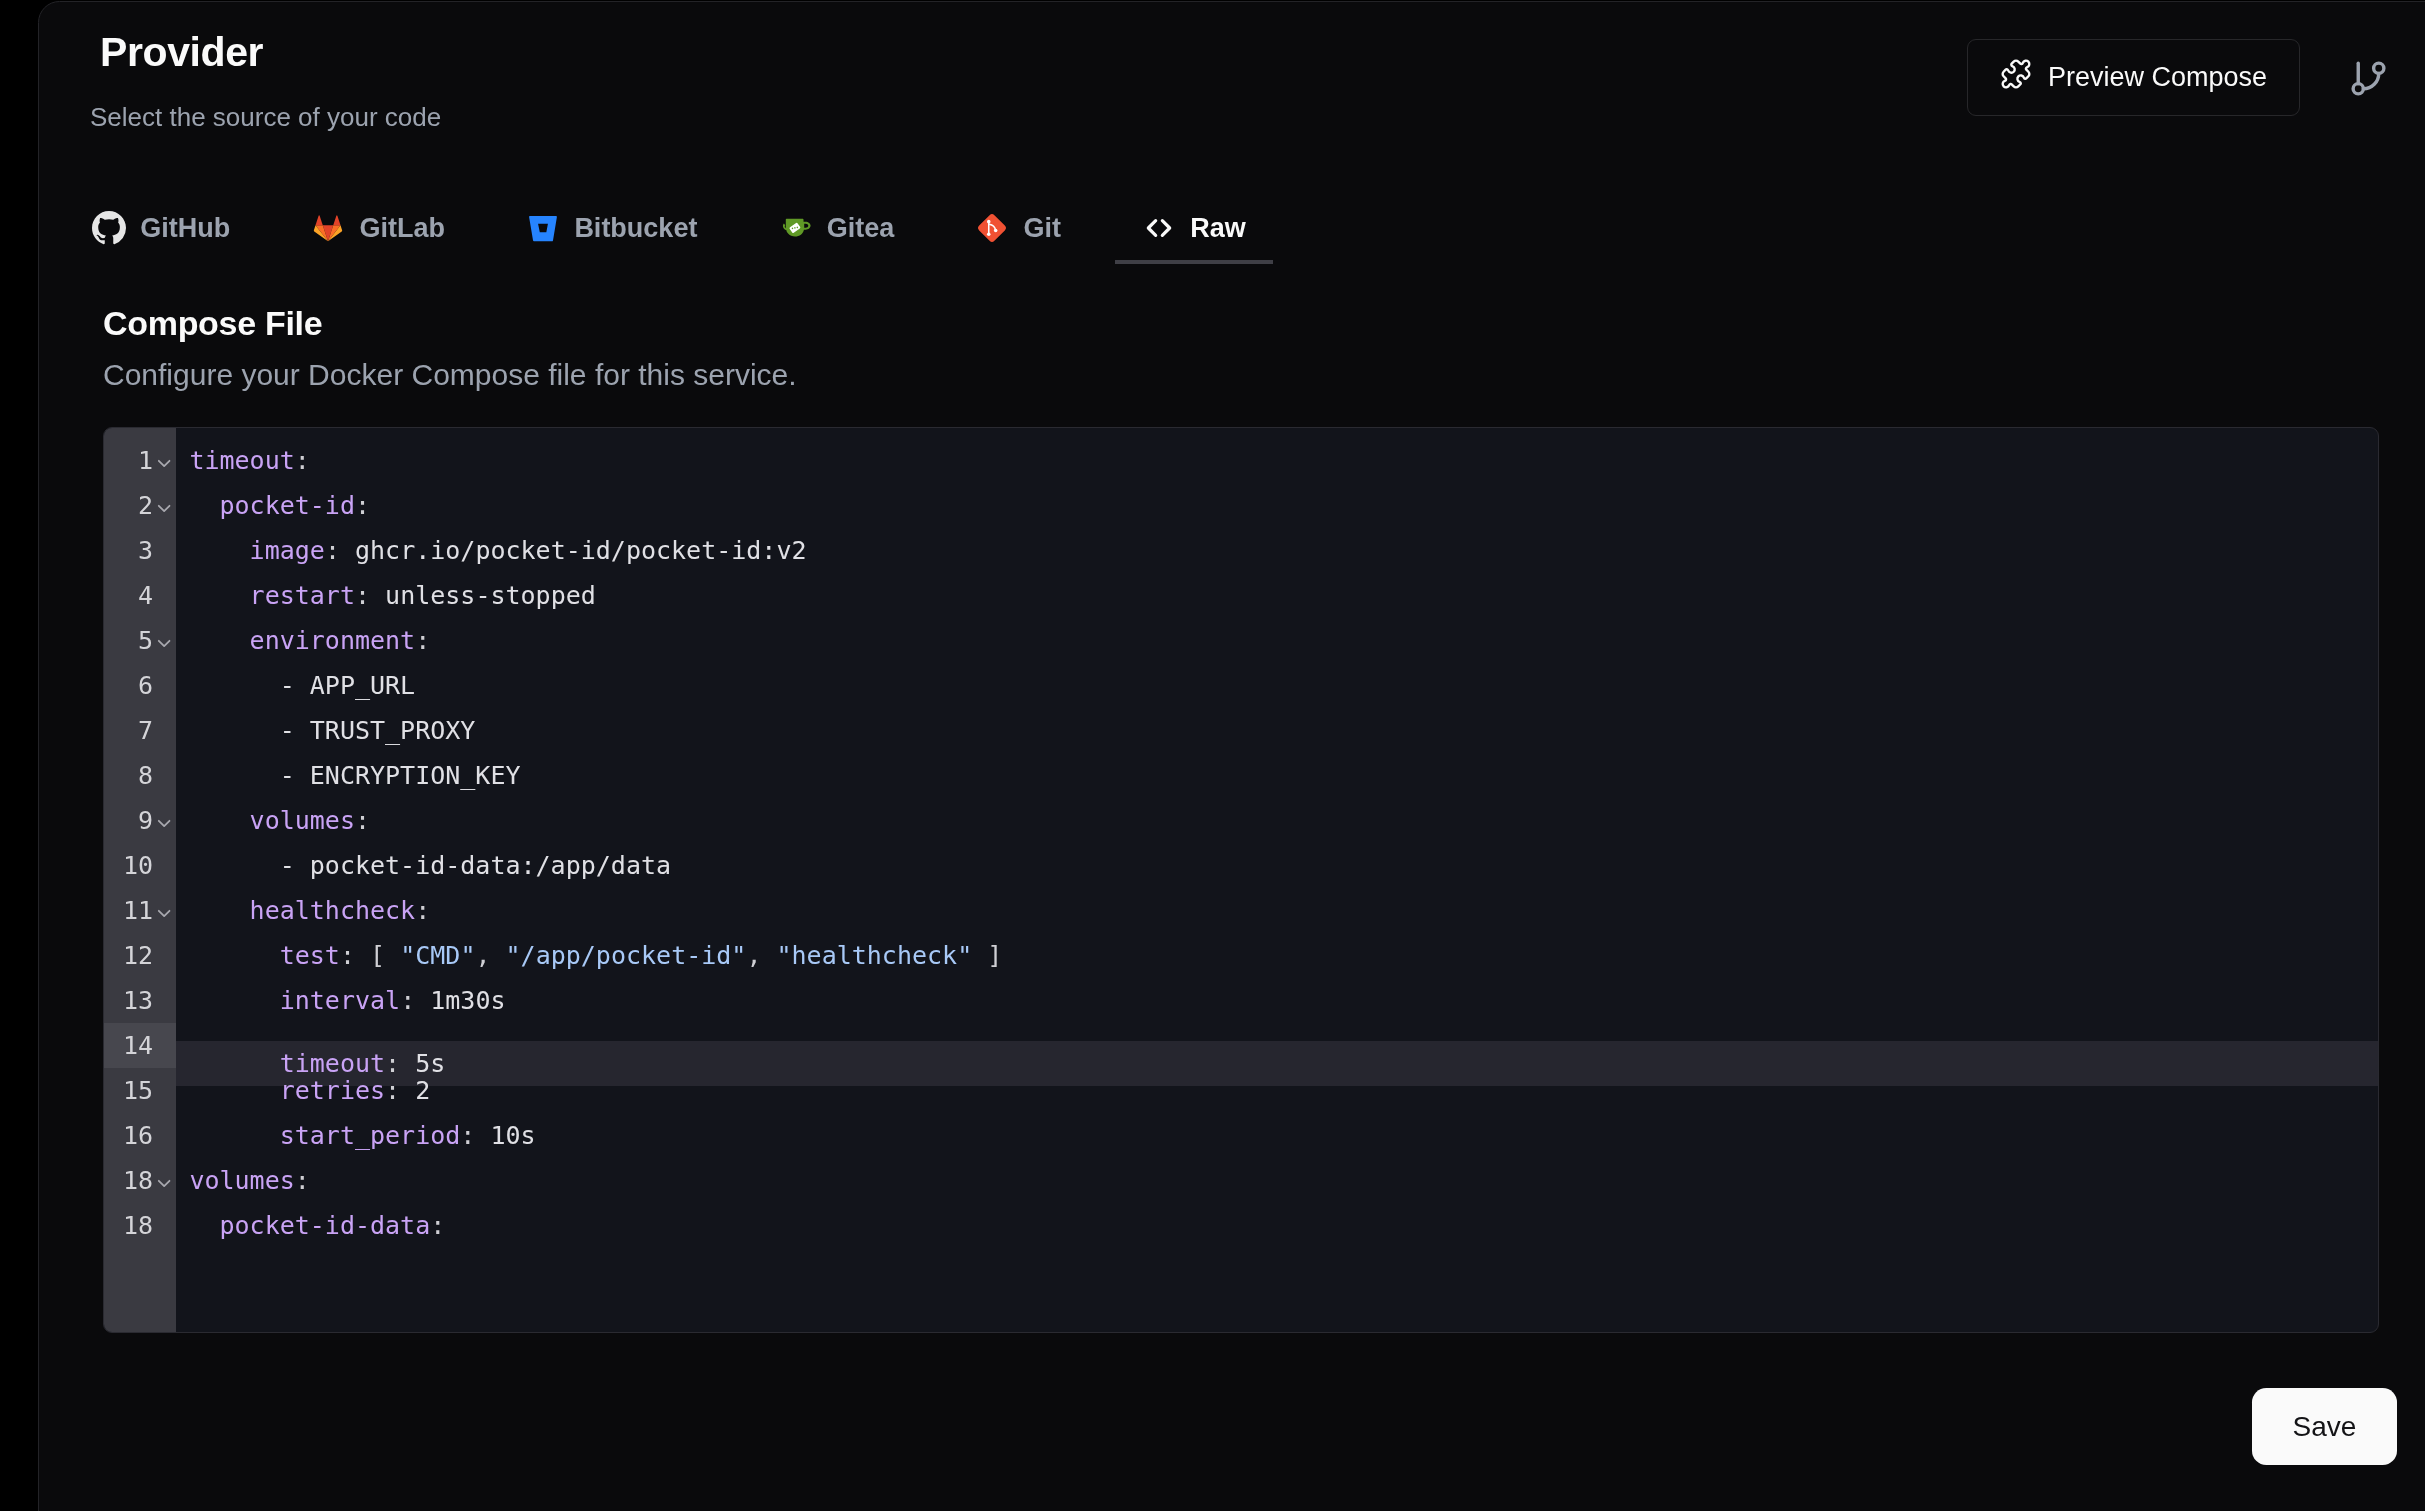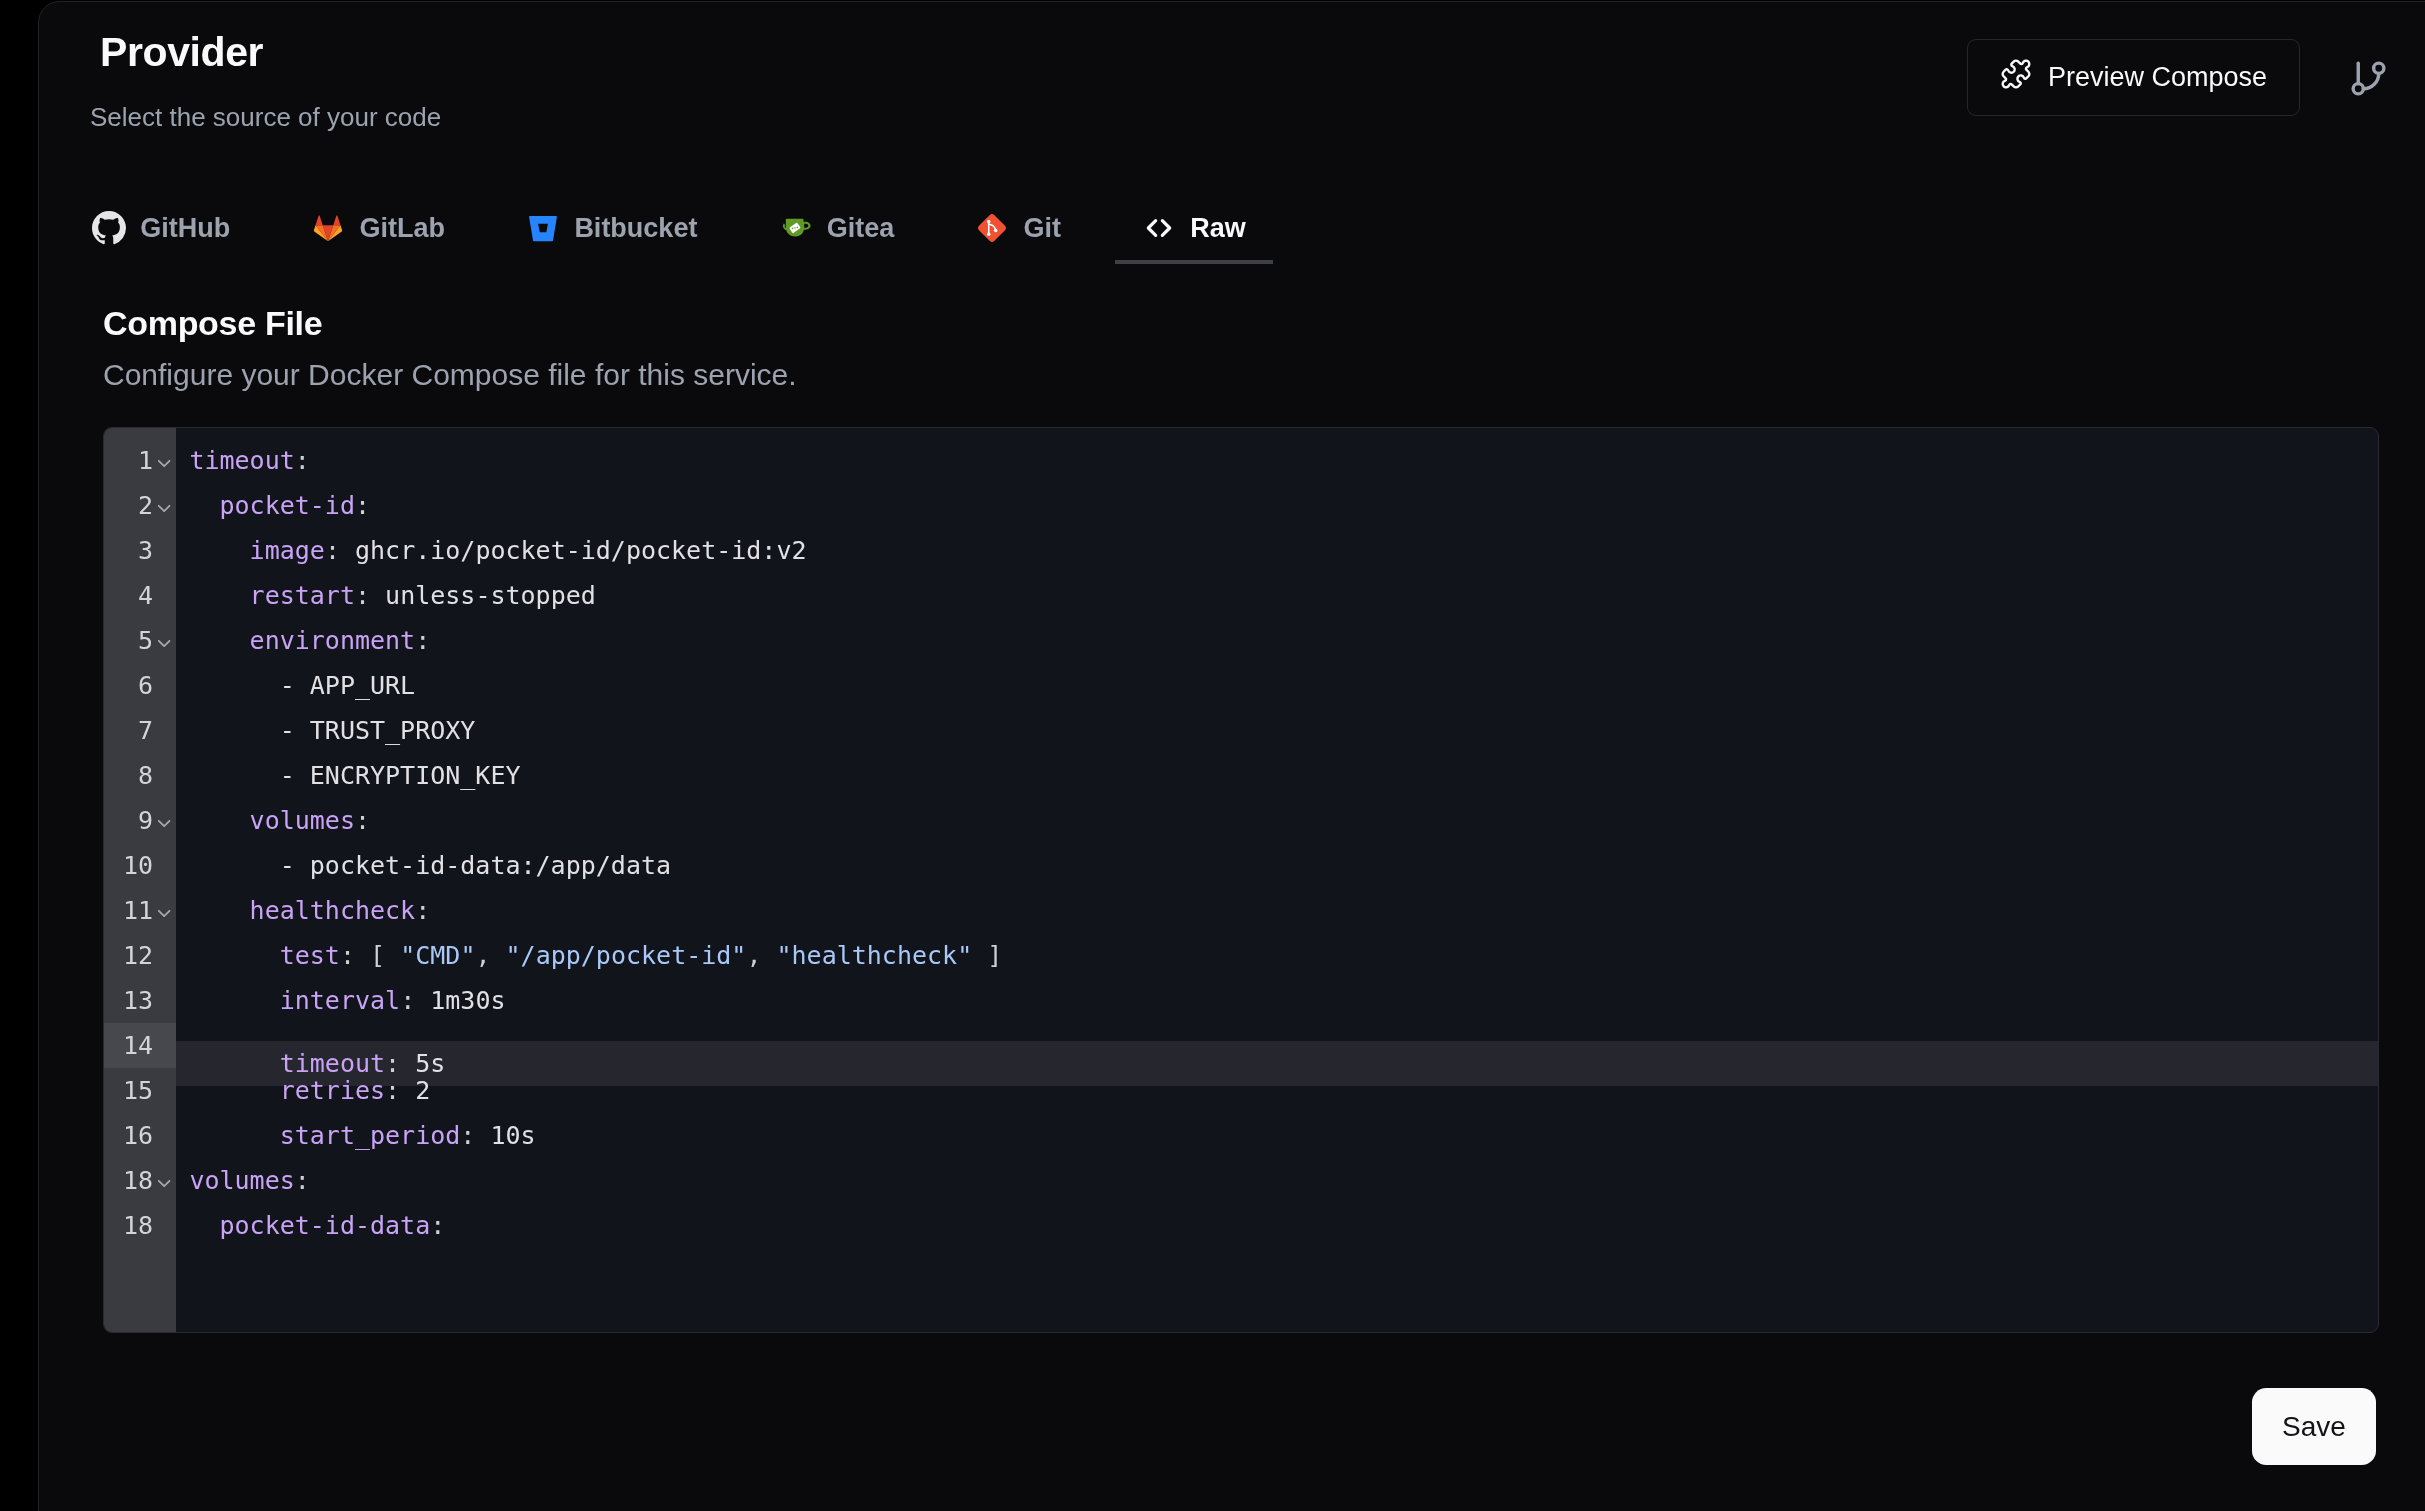--- a/index.html
+++ b/index.html
@@ -43,21 +43,21 @@
         margin-top:7.2px;cursor:pointer;}
   .ln-content{flex:1;height:100%;display:flex;align-items:center;padding-left:13.4px;
               white-space:pre;position:relative;z-index:1;}
   .code-line.active .ln-content{background:#26262f;margin-top:37px;}
   .code-line.active .ln-cell{background:#47474e;}
   .tk-key{color:#c9a3f5;}
   .tk-punct{color:#cfcfd4;}
   .tk-plain{color:#e0e0e5;}
   .tk-str{color:#a8c9f7;}
   
-  .save-btn{position:absolute;left:2252px;top:1388px;width:124px;height:77px;
+  .save-btn{position:absolute;left:2252px;top:1388px;width:145px;height:77px;
             background:#fafafa;border:none;border-radius:14.3px;color:#131316;
             font-size:28px;font-weight:500;font-family:"Liberation Sans",sans-serif;
             display:flex;align-items:center;justify-content:center;cursor:pointer;}
 </style>
 </head>
 <body>
 
 <div class="card">
   <div class="page-title">Provider</div>
   <div class="page-subtitle">Select the source of your code</div>

